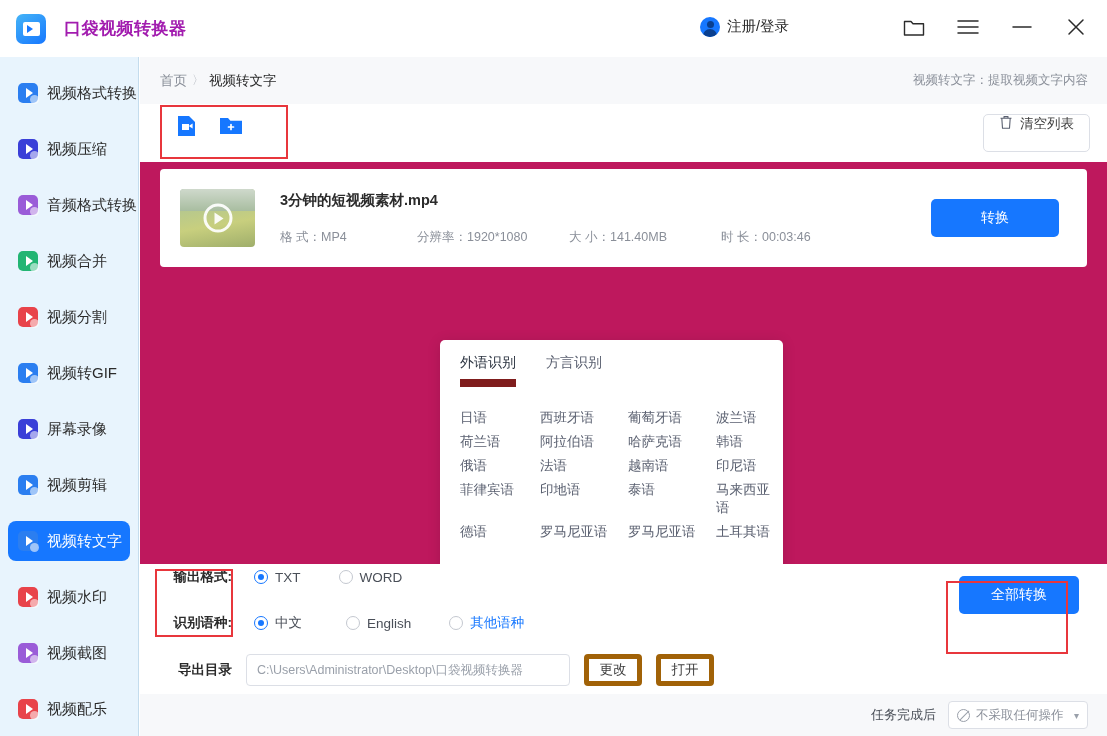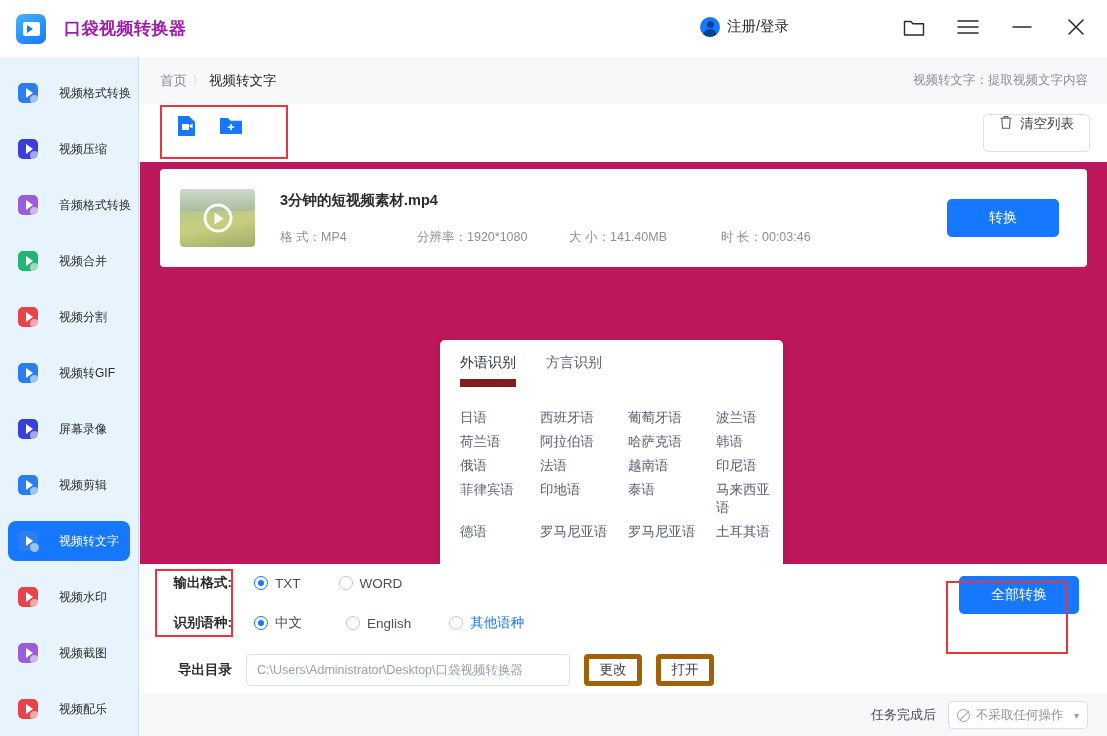--- a/index.html
+++ b/index.html
@@ -97,21 +97,21 @@
     border-left: 7px solid #fff;
     border-top: 5px solid transparent;
     border-bottom: 5px solid transparent;
     margin-left: 2px;
   }
   .side-icon:after {
     content: ""; position: absolute; right: -1px; bottom: -1px;
     width: 9px; height: 9px; border-radius: 50%;
     background: rgba(255,255,255,0.55);
   }
-  .side-label { font-size: 12px; color: #2b2b2b; white-space: nowrap; margin-left: 12px; }
+  .side-label { font-size: 15px; color: #2b2b2b; white-space: nowrap; }
 
   
   .main {
     position: absolute; left: 140px; top: 57px;
     width: 967px; height: 679px;
     background: #be185d;
   }
   .crumb-bar {
     position: absolute; left: 0; top: 0; width: 967px; height: 47px;
     background: #f7f8fa;
@@ -179,21 +179,21 @@
   .file-info { margin-left: 25px; }
   .file-name { font-size: 14.5px; font-weight: bold; color: #2b2b2b; }
   .file-meta {
     margin-top: 19px; display: flex; gap: 0;
     font-size: 12.5px; color: #8a8f99;
   }
   .meta-cell { width: 137px; }
   .meta-cell.w-wide { width: 152px; }
   .convert-btn {
     position: absolute; right: 28px; top: 30px;
-    width: 112px; height: 38px; border-radius: 5px;
+    width: 128px; height: 38px; border-radius: 5px;
     background: #1677ff; color: #fff; font-size: 14px;
     display: flex; align-items: center; justify-content: center;
   }
 
   
   .lang-pop {
     position: absolute; left: 300px; top: 283px;
     width: 343px; height: 273px;
     background: #ffffff; border-radius: 5px;
     box-shadow: 0 2px 14px rgba(0,0,0,0.13);
@@ -466,21 +466,21 @@
         <div class="lang-cell">马来西亚语</div>
         <div class="lang-cell">德语</div>
         <div class="lang-cell">罗马尼亚语</div>
         <div class="lang-cell">罗马尼亚语</div>
         <div class="lang-cell">土耳其语</div>
       </div>
     </div>
 
     <div class="settings">
 
-      <div class="set-row" style="left:20px; top:10px; gap:0;">
+      <div class="set-row" style="left:20px; top:4px; gap:0;">
         <div class="set-label">输出格式:</div>
         <div style="width:22px"></div>
         <div class="radio on">
           <span class="dot"></span>
           <span>TXT</span>
         </div>
         <div style="width:38px"></div>
         <div class="radio">
           <span class="dot"></span>
           <span>WORD</span>

